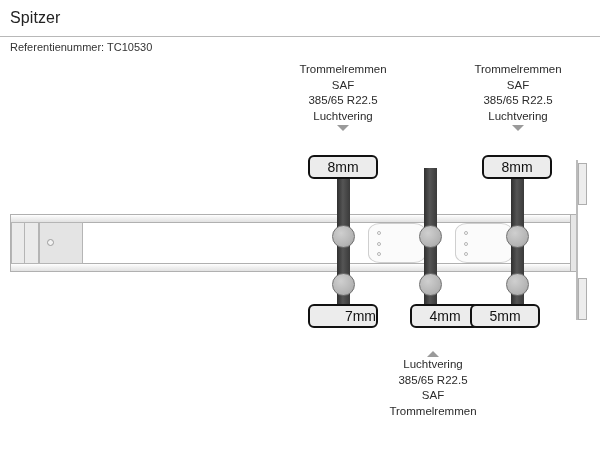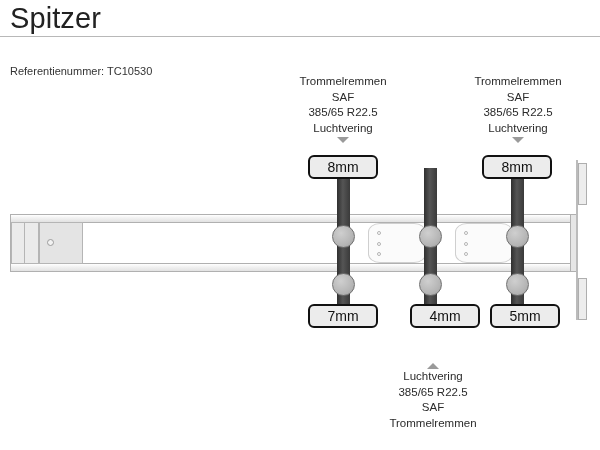--- a/index.html
+++ b/index.html
@@ -9,41 +9,40 @@
     font-family:"Liberation Sans","DejaVu Sans",sans-serif;
     color:#1a1a1a;
     overflow:hidden;
     position:relative;
   }
   #root{position:relative;width:600px;height:450px;}
 
   
   .page-title{
     position:absolute;left:10px;top:4px;
-    font-size:29px;font-weight:400;line-height:28px;
+    font-size:16px;font-weight:400;line-height:28px;
     color:#222;letter-spacing:.1px;
   }
   .header-rule{
     position:absolute;left:0;top:36px;width:600px;height:1px;
     background:#b8b8b8;
   }
   .ref-line{
     position:absolute;left:10px;top:40px;
-    font-size:11px;line-height:14px;color:#333;margin-top:24px;
+    font-size:11px;line-height:14px;color:#333;
   }
 
   
   .axle-note{
     position:absolute;
     text-align:center;
     font-size:11.5px;
     line-height:15.5px;
     color:#2b2b2b;
     width:170px;
-    margin-top:12px;
   }
   .axle-note .ln{display:block;white-space:nowrap;}
   .arrow{
     display:block;
     margin:1px auto 0 auto;
     width:0;height:0;
     border-left:6px solid transparent;
     border-right:6px solid transparent;
   }
   .arrow.down{border-top:6px solid #9a9a9a;}
@@ -148,23 +147,23 @@
     text-align:center;
     font-size:14px;
     line-height:20px;
     color:#111;
   }
   .badge.top{top:155px;text-align:center;}
   .badge.bottom{top:304px;}
   #badge-t1{left:308px;}
   #badge-t2{left:395px;}
   #badge-t3{left:482px;}
-  #badge-b1{left:308px;}
+  #badge-b1{left:308px;text-align:right;}
   #badge-b2{left:410px;}
-  #badge-b3{left:490px;}
+  #badge-b3{left:470px;}
 </style>
 </head>
 <body>
 
 <div id="root">
 
   <div class="page-title">Spitzer</div>
   <div class="header-rule"></div>
   <div class="ref-line">Referentienummer: TC10530</div>
 

